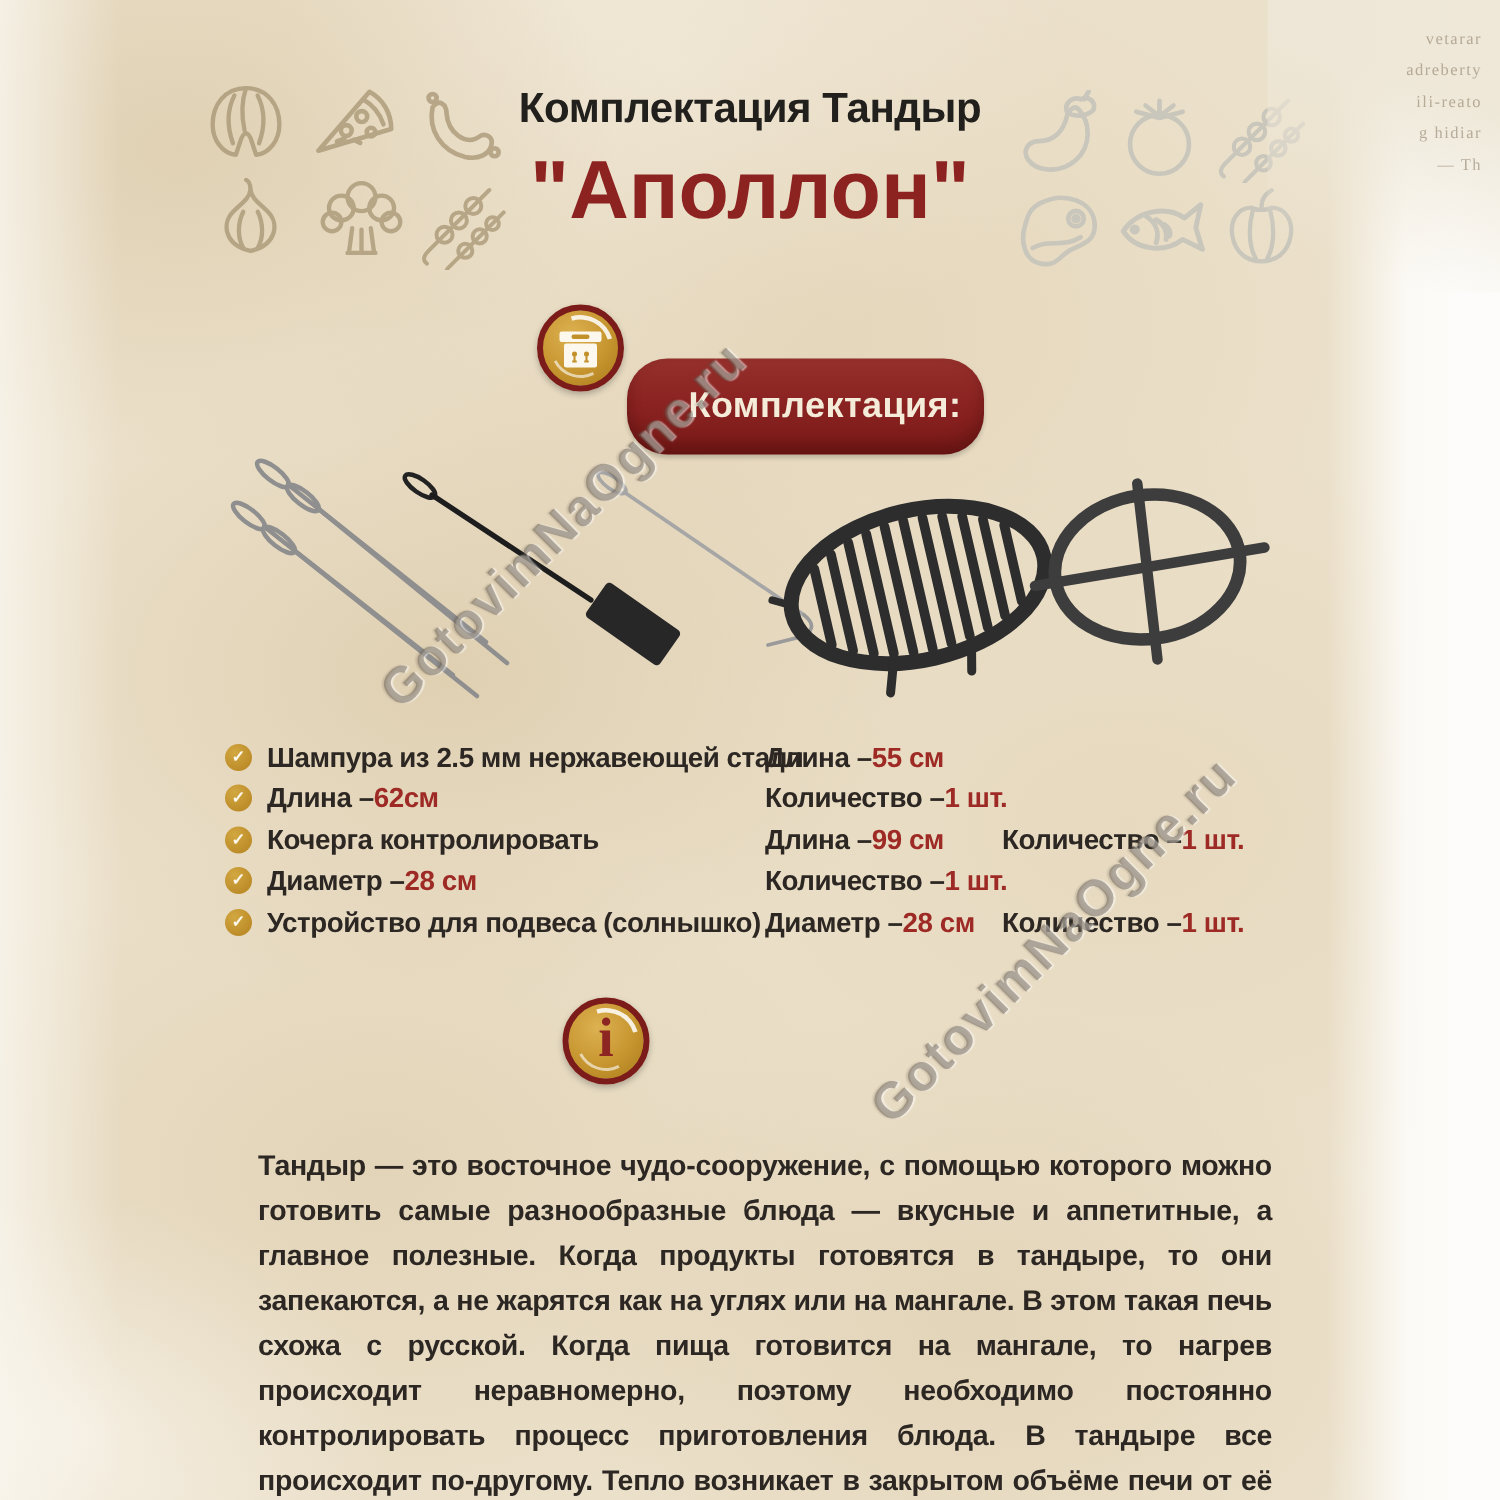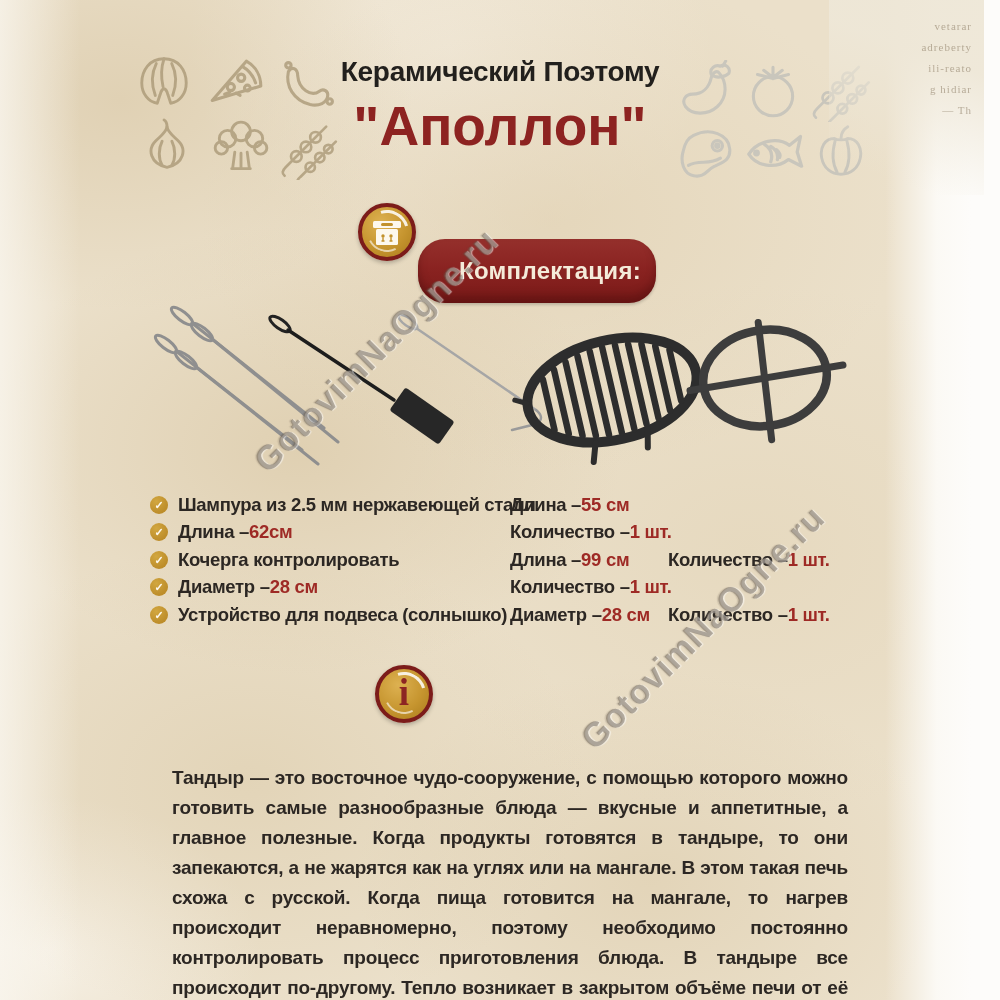--- a/index.html
+++ b/index.html
@@ -17,21 +17,21 @@
       radial-gradient(420px 300px at 65% 88%, rgba(214,195,158,.40), transparent 70%),
       radial-gradient(300px 220px at 5% 95%, rgba(248,243,233,.85), transparent 70%),
       radial-gradient(380px 280px at 45% 5%, rgba(246,240,229,.55), transparent 70%),
       #ebe0ca;
   }
   .left-light { position:absolute; left:0; top:0; bottom:0; width:80px;
     background:linear-gradient(to right, rgba(250,247,240,.75), rgba(250,247,240,0)); }
   .right-white { position:absolute; right:0; top:0; bottom:0; width:115px;
     background:linear-gradient(to right, rgba(253,252,249,0) 0%, rgba(253,252,249,.9) 45%, #fdfcfa 75%); }
   .newsprint {
-    position:absolute; right:16px; top:0; width:155px; height:195px; z-index:3;
+    position:absolute; right:0; top:0; width:155px; height:195px; z-index:3;
     padding:16px 12px 0 0; text-align:right;
     font-family:"Liberation Serif", serif; font-size:11px; line-height:21px;
     color:rgba(134,119,94,.55); letter-spacing:1px;
     background:linear-gradient(200deg, rgba(238,231,215,.95) 30%, rgba(238,231,215,0) 85%);
   }
   .newsprint div { filter:blur(.3px); }
 
   
   .deco { position:absolute; }
   .deco svg { fill:none; stroke-linecap:round; stroke-linejoin:round; }
@@ -208,21 +208,21 @@
     </svg>
   </div>
   <div class="deco deco-right" style="left:812px;top:122px">
     <svg width="58" height="58" viewBox="0 0 60 60" stroke-width="3">
       <path d="M23,17 C13,17 8,27 10,37 C12,48 20,54 30,54 C40,54 48,48 50,37 C52,27 47,17 37,17 C34,19 26,19 23,17 Z"></path>
       <path d="M30,17 C30,11 32,8 37,5"></path>
       <path d="M24,19 C21,30 21,43 26,52 M36,19 C39,30 39,43 34,52"></path>
     </svg>
   </div>
 
-  <div class="subtitle">Керамический Поэтому</div>
+  <div class="subtitle">Комплектация Тандыр</div>
   <div class="title">"Аполлон"</div>
 
   <div class="pill pill-equipment">Комплектация:</div>
   <div class="gold-circle circle-equipment">
     <svg width="34" height="34" viewBox="0 0 34 34">
       <rect x="3" y="6" width="28" height="7" rx="1.5" fill="#fdf8ee"></rect>
       <rect x="6" y="14" width="22" height="16" rx="1.5" fill="#fdf8ee"></rect>
       <rect x="11" y="8" width="12" height="3" rx="1.5" fill="#c2912c"></rect>
       <circle cx="13" cy="21" r="1.7" fill="#c2912c"></circle>
         <circle cx="21" cy="21" r="1.7" fill="#c2912c"></circle>

